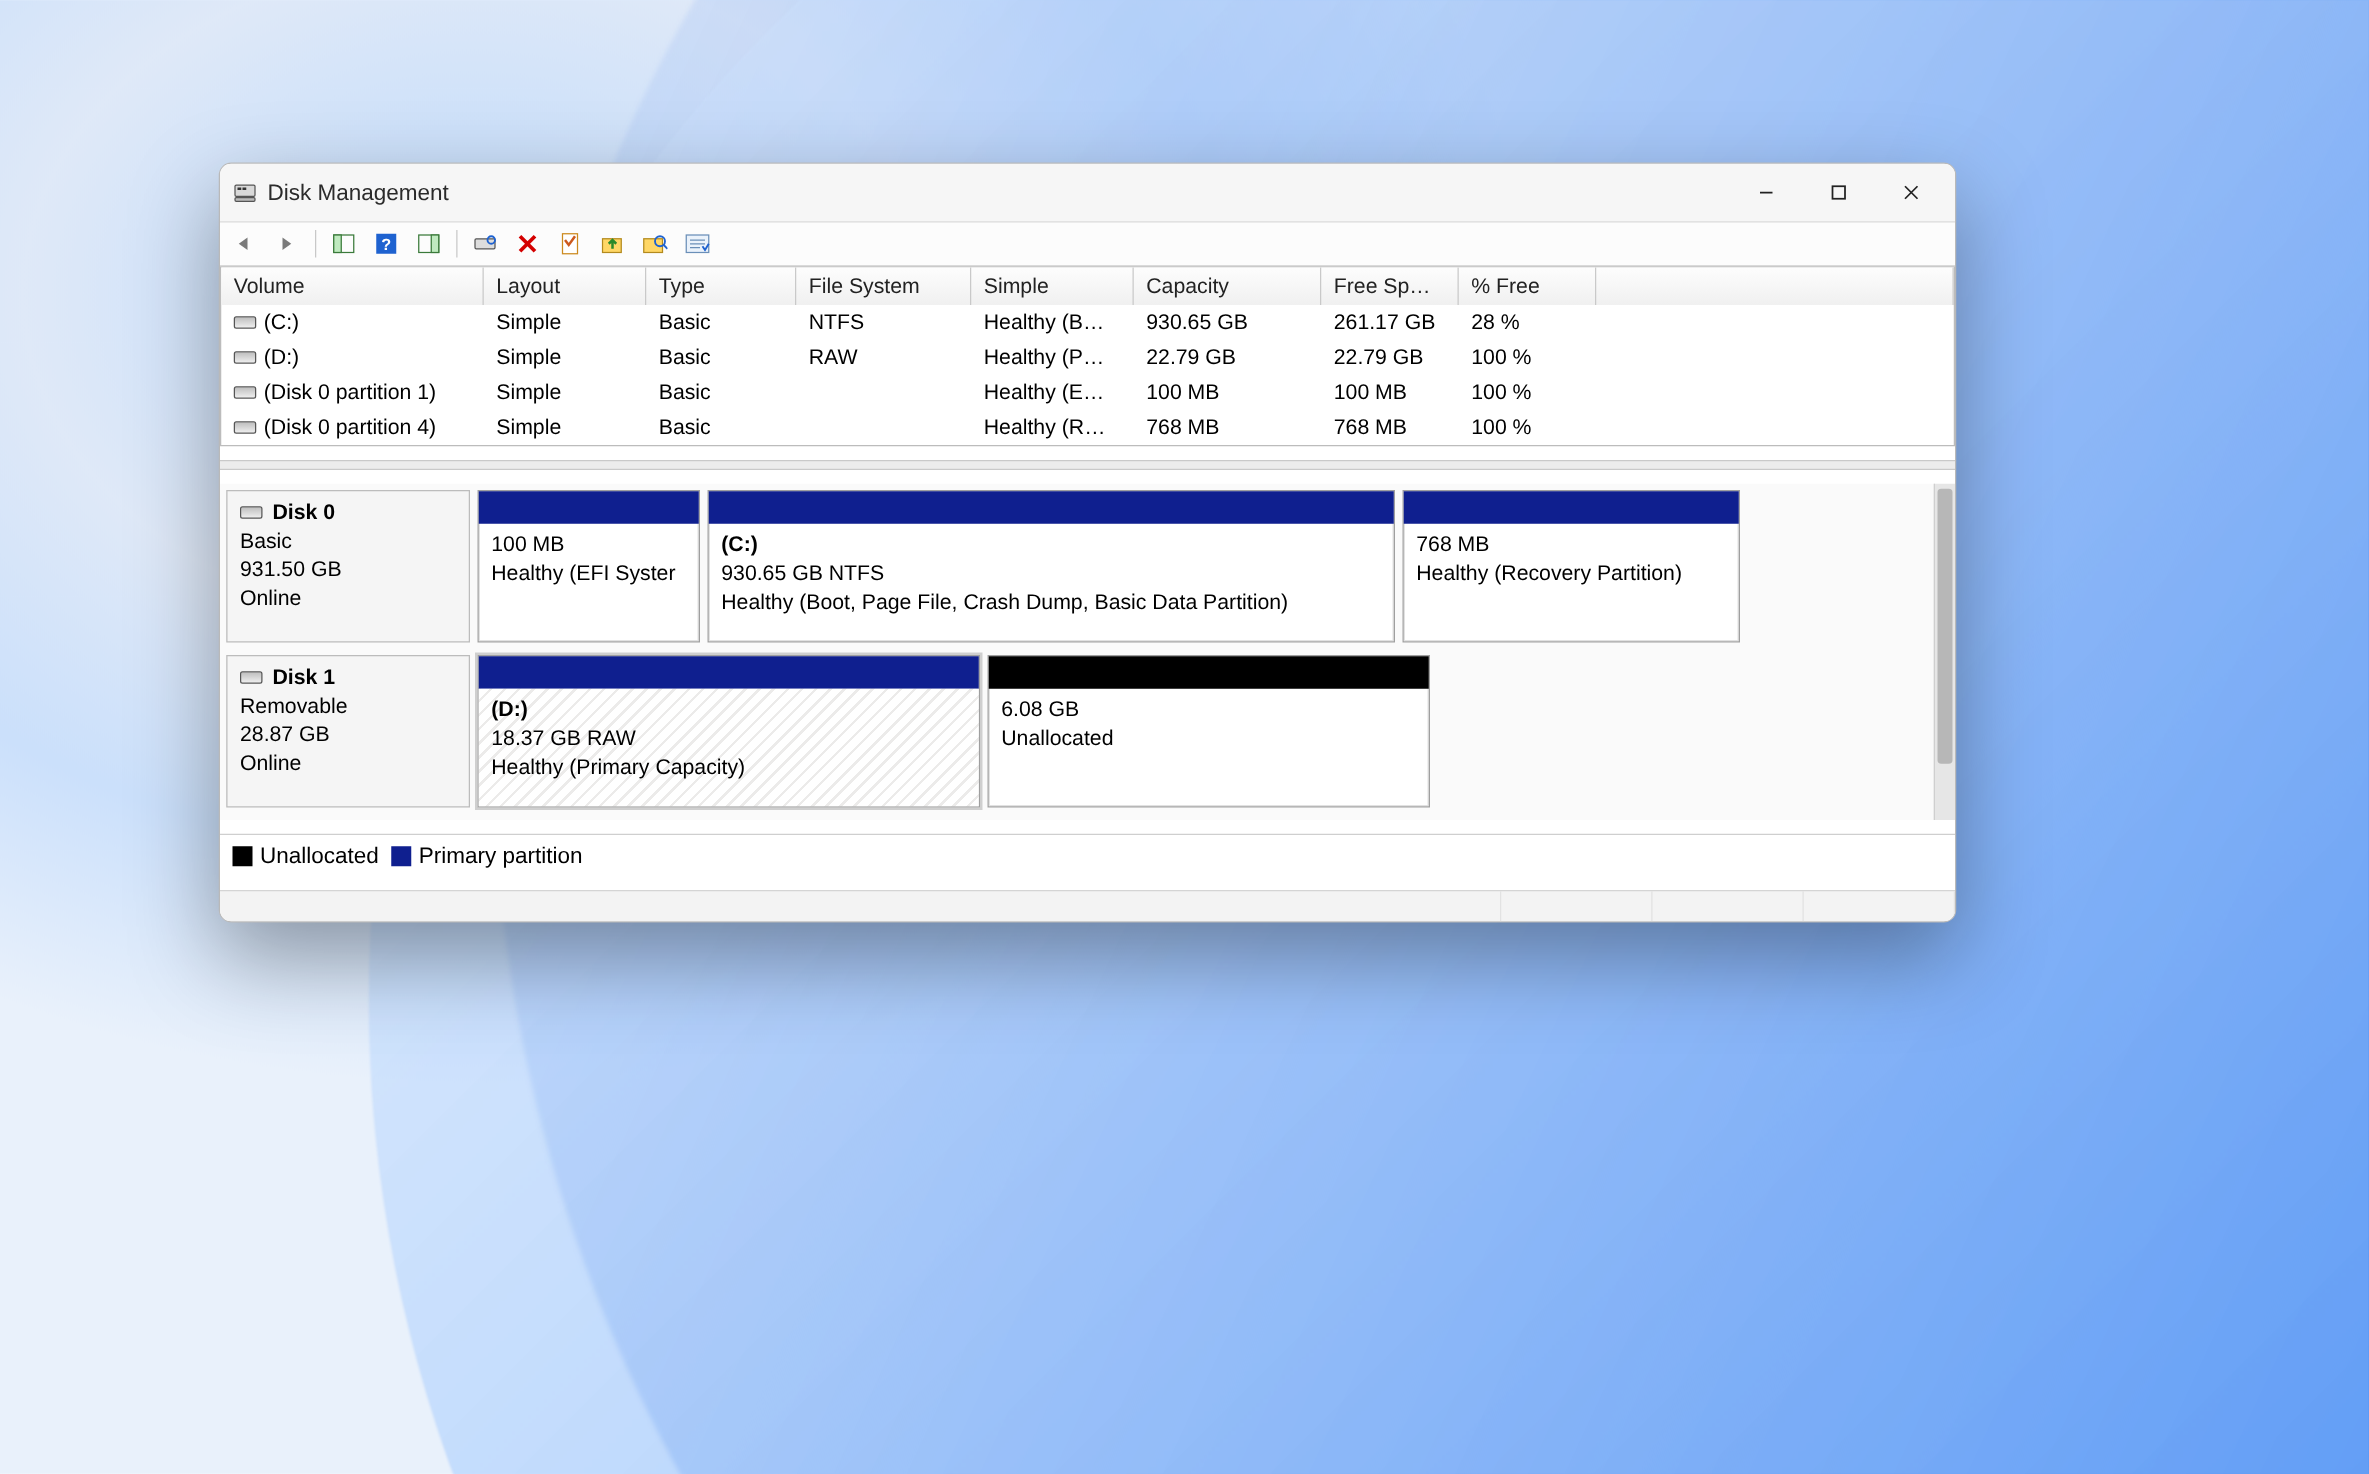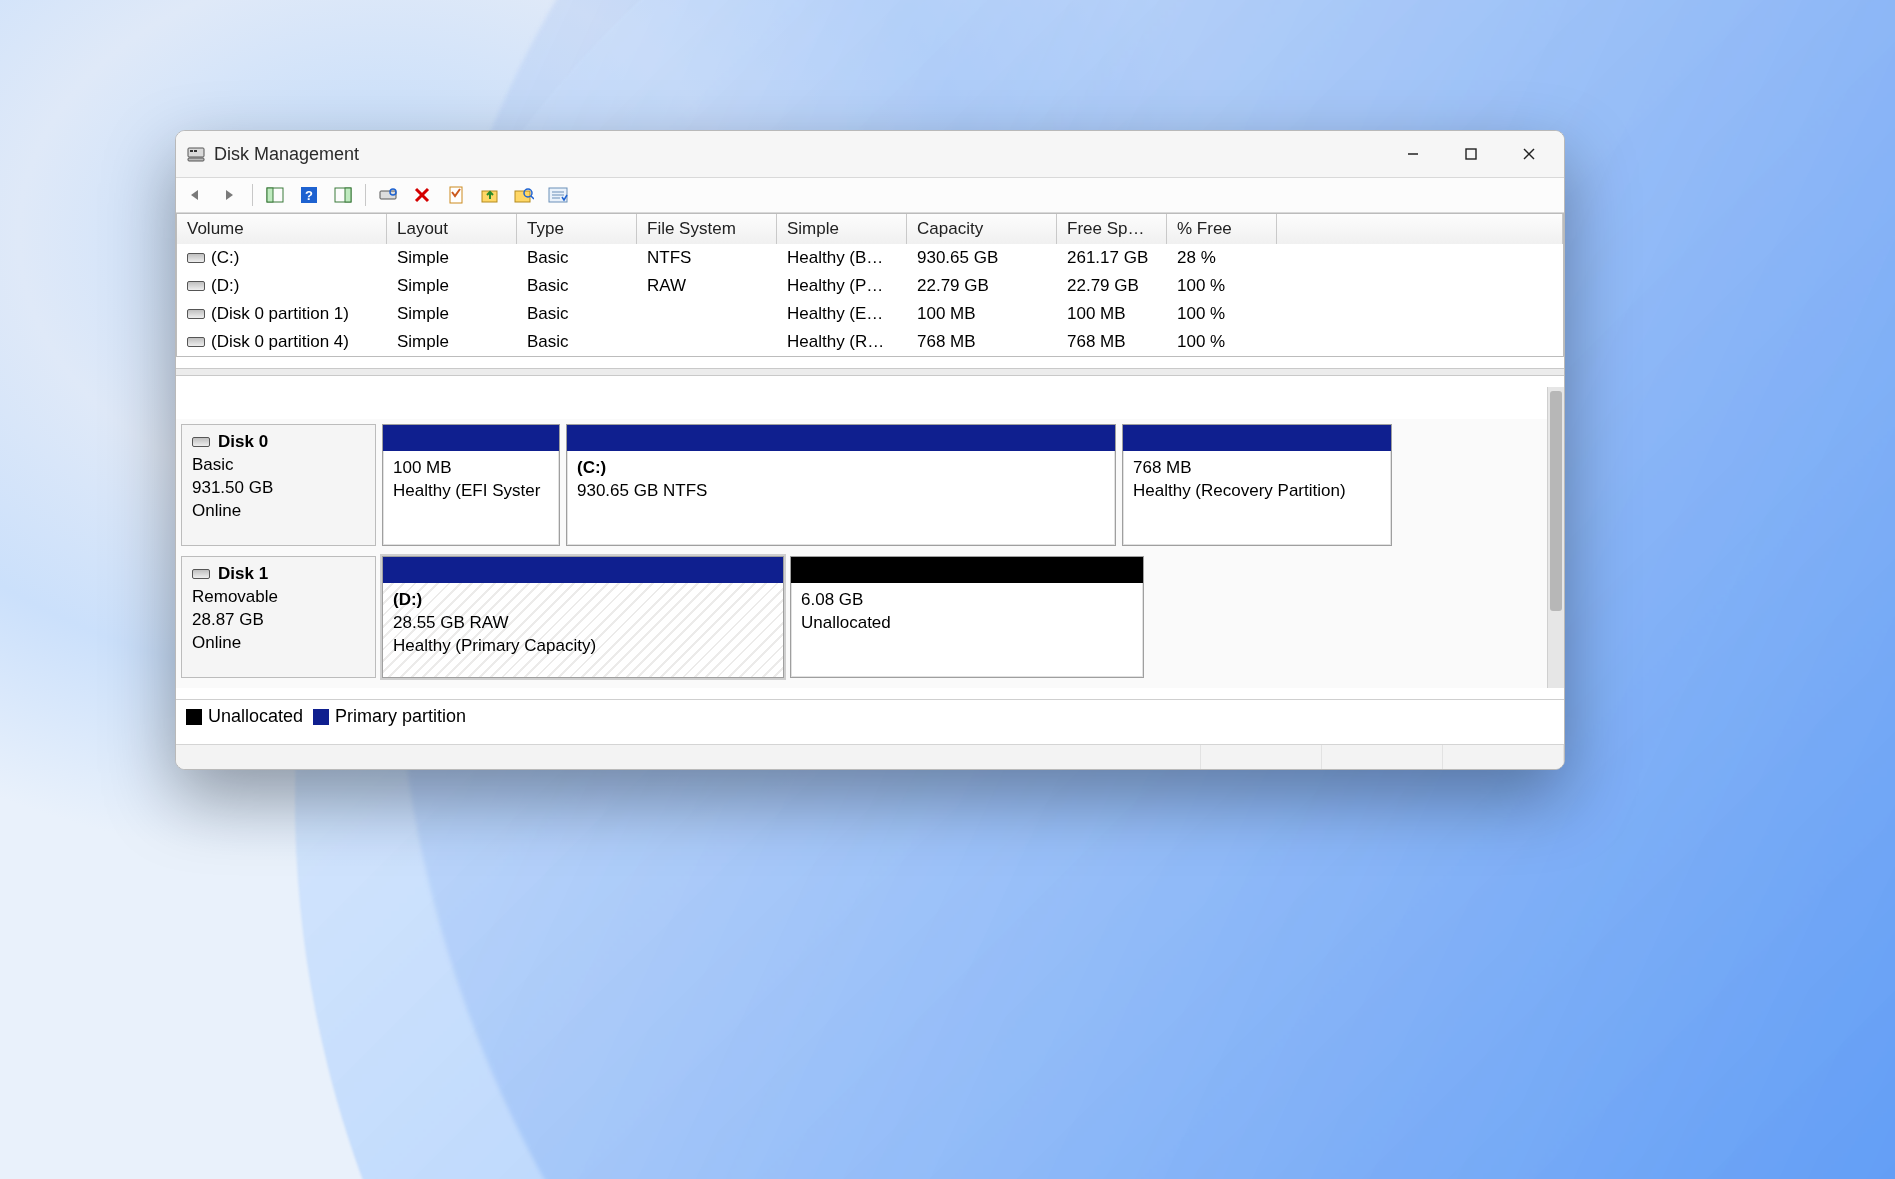--- a/index.html
+++ b/index.html
@@ -117,21 +117,20 @@
 }
 
 .hsplit { height:6px; background:#ececec; border-top:1px solid #c9c9c9; border-bottom:1px solid #c9c9c9;}
 
 
 .gfx-wrap { position:relative; display:flex; }
 .gfx-area {
   flex:1 1 auto;
   background:#fafafa;
   padding:0;
-  margin-top:32px;
 }
 .gfx-scroll {
   width:16px;
   background:#e6e6e6;
   border-left:1px solid #cfcfcf;
   position:relative;
 }
 .gfx-scroll .thumb {
   position:absolute; left:2px; right:2px; top:4px; height:220px;
   background:#b7b7b7; border-radius:3px;
@@ -393,20 +392,21 @@
                 <div class="body">
                   <div>100 MB</div>
                   <div>Healthy (EFI Syster</div>
                 </div>
               </div>
               <div class="part" style="width: 548px;">
                 <div class="hdr"></div>
                 <div class="body">
                   <div class="pname">(C:)</div>
                   <div>930.65 GB NTFS</div>
+                  <div>Healthy (Boot, Page File, Crash Dump, Basic Data Partition)</div>
                 </div>
               </div>
               <div class="part" style="width: 268px;">
                 <div class="hdr"></div>
                 <div class="body">
                   <div>768 MB</div>
                   <div>Healthy (Recovery Partition)</div>
                 </div>
               </div>
             </div>
@@ -419,21 +419,21 @@
               </div>
               <div>Removable</div>
               <div>28.87 GB</div>
               <div>Online</div>
             </div>
             <div class="parts">
               <div class="part hatched selected" style="width: 400px;">
                 <div class="hdr"></div>
                 <div class="body">
                   <div class="pname">(D:)</div>
-                  <div>28.55 GB RAW</div>
+                  <div>18.37 GB RAW</div>
                   <div>Healthy (Primary Capacity)</div>
                 </div>
               </div>
               <div class="part unalloc" style="width: 352px;">
                 <div class="hdr"></div>
                 <div class="body">
                   <div>6.08 GB</div>
                   <div>Unallocated</div>
                 </div>
               </div>

